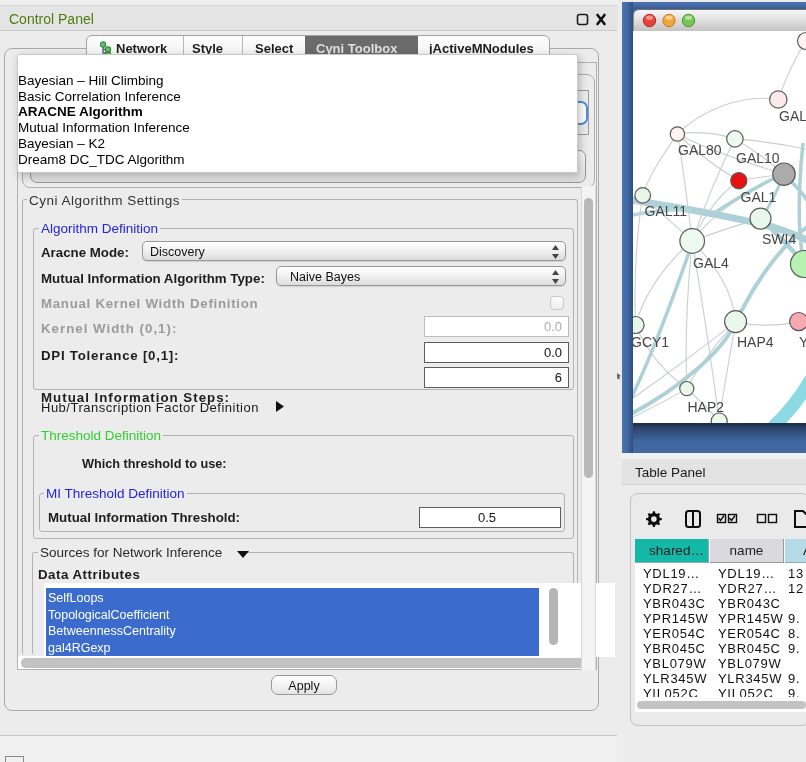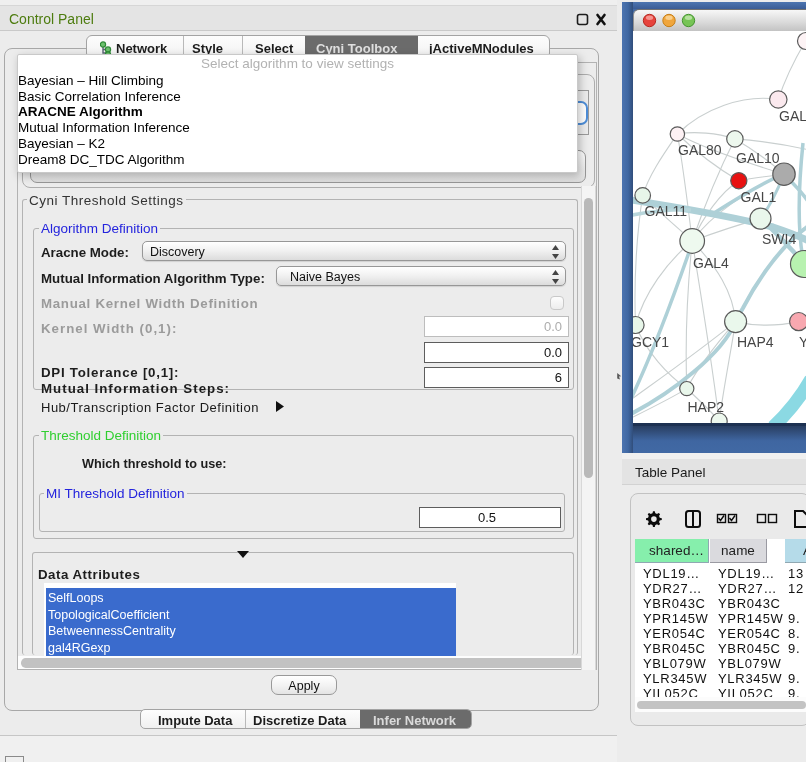--- a/index.html
+++ b/index.html
@@ -56,21 +56,21 @@
   </div>
 
   <div class="abs" style="left:17px;top:62px;width:580px;height:608px;border:1px solid #b2b2b2;background:#ececec;"></div>
 
   <div class="abs" style="left:22px;top:74px;width:573px;height:114px;border:1px solid #adadad;border-radius:8px;"></div>
   <div class="abs" style="left:28px;top:90px;width:561px;height:45px;border:1px solid #9a9a9a;"></div>
   <div class="abs" style="left:380px;top:101px;width:208px;height:24px;border:2.5px solid #4e8ed8;border-radius:7px;background:#fff;"></div>
   <div class="abs" style="left:30px;top:150px;width:556px;height:33px;border:1px solid #979797;border-radius:7px;background:linear-gradient(#fff,#e8e8e8 70%,#ddd);"></div>
 
   <div class="grp" style="left:22px;top:199px;width:556px;height:456px;border-bottom:none;"></div>
-  <div class="gl" style="left:27px;top:193px;color:#333;letter-spacing:0.5px;">Cyni Threshold Settings</div>
+  <div class="gl" style="left:27px;top:193px;color:#333;letter-spacing:0.5px;">Cyni Algorithm Settings</div>
 
   <div class="grp" style="left:33px;top:228px;width:541px;height:162px;"></div>
   <div class="gl" style="left:39px;top:221px;color:#2424dd;">Algorithm Definition</div>
 
   <div class="lbl" style="left:41px;top:245px;">Aracne Mode:</div>
   <div class="combo" style="left:142px;top:241px;width:424px;padding-left:47px;">
     <div class="ct" style="left:7px;">Discovery</div>
     <svg class="arr" viewBox="0 0 9 16">
         <path d="M4.5 1 L8 6 L1 6 Z" fill="#444"></path>
         <path d="M4.5 15 L8 10 L1 10 Z" fill="#444"></path>
@@ -85,72 +85,66 @@
         <path d="M4.5 15 L8 10 L1 10 Z" fill="#444"></path>
       </svg>
   </div>
 
   <div class="lbl dis" style="left:41px;top:296px;letter-spacing:0.7px;">Manual Kernel Width Definition</div>
   <div class="abs" style="left:550px;top:296px;width:14px;height:14px;border:1.5px solid #c9c9c9;border-radius:4px;background:linear-gradient(#fdfdfd,#ededed);"></div>
 
   <div class="lbl dis" style="left:41px;top:321px;letter-spacing:1px;">Kernel Width (0,1):</div>
   <div class="field" style="left:424px;top:316px;width:145px;height:21px;border:1px solid #bdbdbd;color:#adadad;padding:2px 6px 0 0;">0.0</div>
 
-  <div class="lbl" style="left:41px;top:365px;letter-spacing:0.75px;">DPI Tolerance [0,1]:</div>
+  <div class="lbl" style="left:41px;top:348px;letter-spacing:0.75px;">DPI Tolerance [0,1]:</div>
   <div class="field" style="left:424px;top:342px;width:145px;height:21px;border:1px solid #5d5d5d;padding:2px 6px 0 0;">0.0</div>
 
-  <div class="lbl" style="left:41px;top:381px;letter-spacing:1px;">Mutual Information Steps:</div>
+  <div class="lbl" style="left:41px;top:390px;letter-spacing:1px;">Mutual Information Steps:</div>
   <div class="field" style="left:424px;top:367px;width:145px;height:21px;border:1px solid #5d5d5d;padding:2px 6px 0 0;">6</div>
 
   <div class="lbl" style="left:41px;top:400px;font-size:13px;font-weight:normal;letter-spacing:0.5px;color:#1a1a1a;">Hub/Transcription Factor Definition</div>
   <svg class="abs" style="left:274px;top:400px;" width="11" height="13" viewBox="0 0 11 13">
       <path d="M2 1 L10 6.5 L2 12 Z" fill="#111"></path>
     </svg>
 
   <div class="grp" style="left:33px;top:435px;width:541px;height:104px;"></div>
   <div class="gl" style="left:39px;top:428px;color:#30cf30;">Threshold Definition</div>
 
   <div class="lbl" style="left:82px;top:457px;font-size:12.7px;">Which threshold to use:</div>
 
   <div class="grp" style="left:39px;top:493px;width:526px;height:39px;"></div>
   <div class="gl" style="left:44px;top:486px;color:#2424dd;">MI Threshold Definition</div>
 
+  <div class="lbl" style="left:48px;top:510px;">Mutual Information Threshold:</div>
   <div class="field" style="left:419px;top:507px;width:142px;height:21px;border:1px solid #5d5d5d;padding:2px 6px 0 0;text-align:center;">0.5</div>
 
   <div class="grp" style="left:32px;top:552px;width:542px;height:103px;border-bottom:none;"></div>
+  <div class="gl" style="left:38px;top:545px;color:#2a2a2a;padding-right:22px;">Sources for Network Inference</div>
   <svg class="abs" style="left:236px;top:549px;" width="14" height="10" viewBox="0 0 14 10">
       <path d="M1 2 L13 2 L7 9 Z" fill="#111"></path>
     </svg>
 
   <div class="lbl" style="left:38px;top:567px;letter-spacing:0.5px;">Data Attributes</div>
 
-  <div class="abs" style="left:44px;top:583px;width:412px;height:74px;background:#fff;overflow:hidden;">
+  <div class="abs" style="left:44px;top:583px;width:571px;height:74px;background:#fff;overflow:hidden;">
     <div class="abs" style="left:2px;top:4.5px;width:493px;height:68px;background:#3a6bcd;"></div>
     <div class="abs" style="left:4px;top:7px;font-size:12.5px;color:#fff;line-height:16.6px;white-space:nowrap;">SelfLoops<br>TopologicalCoefficient<br>BetweennessCentrality<br>gal4RGexp</div>
     <div class="abs" style="left:505px;top:5px;width:9px;height:57px;background:#b5b5b5;border-radius:4.5px;"></div>
   </div>
 
   <div class="abs" style="left:18px;top:656px;width:578px;height:13px;background:#fdfdfd;"></div>
   <div class="abs" style="left:21px;top:658px;width:567px;height:9.5px;background:#c2c2c2;border-radius:4.7px;"></div>
 
   <div class="abs" style="left:581px;top:186px;width:15px;height:484px;background:#f4f4f4;border-left:1px solid #d8d8d8;border-right:1px solid #d8d8d8;"></div>
   <div class="abs" style="left:584px;top:198px;width:9px;height:280px;background:#b9b9b9;border-radius:4.5px;"></div>
 
   <div class="abs" style="left:271px;top:675px;width:66px;height:20px;border:1px solid #999;border-radius:7px;background:linear-gradient(#ffffff,#f2f2f2 55%,#e4e4e4);text-align:center;font-size:12.5px;color:#111;padding-top:3px;">Apply</div>
 
-  <div class="abs" style="left:140px;top:709px;width:332px;height:20px;border:1px solid #a3a3a3;border-radius:5px;background:linear-gradient(#fdfdfd,#f0f0f0);overflow:hidden;">
-    <div class="abs" style="left:104px;top:0;width:1px;height:20px;background:#b9b9b9;"></div>
-    <div class="abs" style="left:219px;top:0;width:113px;height:20px;background:#6b6b6b;"></div>
-    <div class="abs" style="left:17px;top:3px;font-size:13px;font-weight:bold;color:#1c1c1c;">Impute Data</div>
-    <div class="abs" style="left:112px;top:3px;font-size:13px;font-weight:bold;color:#1c1c1c;">Discretize Data</div>
-    <div class="abs" style="left:232px;top:3px;font-size:13px;font-weight:bold;color:#dadada;">Infer Network</div>
-  </div>
 
   <div class="abs" style="left:17px;top:54px;width:561px;height:119px;background:#fff;border:1px solid #c9c9c9;border-radius:2px;box-shadow:2px 3px 8px rgba(0,0,0,0.25);"></div>
-  <div class="abs" style="left:17px;top:56px;width:561px;text-align:center;font-size:13.5px;color:#b2b2b2;">Select algorithm to view settings</div>
   <div class="abs" style="left:18px;top:73px;font-size:13.5px;color:#000;line-height:15.7px;white-space:nowrap;">Bayesian – Hill Climbing<br>Basic Correlation Inference<br><span class="bold">ARACNE Algorithm</span><br>Mutual Information Inference<br>Bayesian – K2<br>Dream8 DC_TDC Algorithm</div>
 
   <div class="abs" style="left:622px;top:2px;width:184px;height:451px;background:#4169a4;"></div>
   <div class="abs" style="left:622px;top:2px;width:11px;height:451px;background:linear-gradient(to right,#4a72ae 8%,#3f67a2 55%,#32507e 96%);"></div>
   <div class="abs" style="left:633px;top:2px;width:173px;height:7px;background:linear-gradient(#4c74b0,#3a5c95);"></div>
   <div class="abs" style="left:633px;top:426px;width:173px;height:27px;background:linear-gradient(#293e61,#3f66a1 55%,#4169a4);"></div>
 
   <div class="abs" style="left:633px;top:9px;width:173px;height:22px;background:linear-gradient(#f7f7f7,#d9d9d9 60%,#c3c3c3);border-top:1px solid #707070;border-left:1px solid #909090;border-top-left-radius:6px;"></div>
   <svg class="abs" style="left:642px;top:13px;" width="54" height="15" viewBox="0 0 54 15">
     <circle cx="7.5" cy="7.5" r="6.2" fill="#e6433c" stroke="#b5271f" stroke-width="1"></circle>
@@ -265,22 +259,22 @@
       <rect x="112.5" y="5.5" width="8" height="8"></rect>
       <rect x="123.5" y="5.5" width="8" height="8"></rect>
     </g>
     <path d="M73.5 9 l2 2.5 l3.5 -5" stroke="#0d0d0d" stroke-width="1.4" fill="none"></path>
     <path d="M84.5 9 l2 2.5 l3.5 -5" stroke="#0d0d0d" stroke-width="1.4" fill="none"></path>
     <path d="M150,2 h8 l4,4 v12 h-12 z" fill="none" stroke="#0d0d0d" stroke-width="2"></path>
   </svg>
 
   <div class="abs" style="left:635px;top:539px;width:171px;height:173px;background:#fff;overflow:hidden;">
 
-    <div class="abs" style="left:0;top:0;width:74px;height:24px;background:#86efac;border-right:1px solid #90a8b2;border-bottom:1px solid #90a8b2;text-align:center;font-size:13.5px;color:#222;padding:4px 0 0 10px;">shared…</div>
-    <div class="abs" style="left:75px;top:0;width:57px;height:24px;background:#dadade;border-right:1px solid #9a9aa2;border-bottom:1px solid #9a9aa2;text-align:center;font-size:13.5px;color:#222;padding-top:4px;">name</div>
+    <div class="abs" style="left:0;top:0;width:74px;height:24px;background:#14b8a6;border-right:1px solid #90a8b2;border-bottom:1px solid #90a8b2;text-align:center;font-size:13.5px;color:#222;padding:4px 0 0 10px;">shared…</div>
+    <div class="abs" style="left:75px;top:0;width:74px;height:24px;background:#dadade;border-right:1px solid #9a9aa2;border-bottom:1px solid #9a9aa2;text-align:center;font-size:13.5px;color:#222;padding-top:4px;">name</div>
     <div class="abs" style="left:150px;top:0;width:21px;height:24px;background:#b5dbe9;border-bottom:1px solid #90a8b2;font-size:13.5px;color:#222;padding:4px 0 0 18px;overflow:hidden;">Av</div>
 
     <div class="abs" style="left:8px;top:27px;font-size:13px;letter-spacing:0.7px;color:#111;line-height:15px;white-space:nowrap;">YDL19…<br>YDR27…<br>YBR043C<br>YPR145W<br>YER054C<br>YBR045C<br>YBL079W<br>YLR345W<br>YIL052C</div>
     <div class="abs" style="left:83px;top:27px;font-size:13px;letter-spacing:0.7px;color:#111;line-height:15px;white-space:nowrap;">YDL19…<br>YDR27…<br>YBR043C<br>YPR145W<br>YER054C<br>YBR045C<br>YBL079W<br>YLR345W<br>YIL052C</div>
     <div class="abs" style="left:153px;top:27px;font-size:13px;letter-spacing:0.7px;color:#111;line-height:15px;white-space:nowrap;">13<br>12<br>&nbsp;<br>9.<br>8.<br>9.<br>&nbsp;<br>9.<br>9.</div>
 
     <div class="abs" style="left:0;top:158px;width:171px;height:15px;background:#fcfcfc;"></div>
     <div class="abs" style="left:2px;top:162px;width:169px;height:8px;background:#c3c3c3;border-radius:4px;"></div>
   </div>
 

